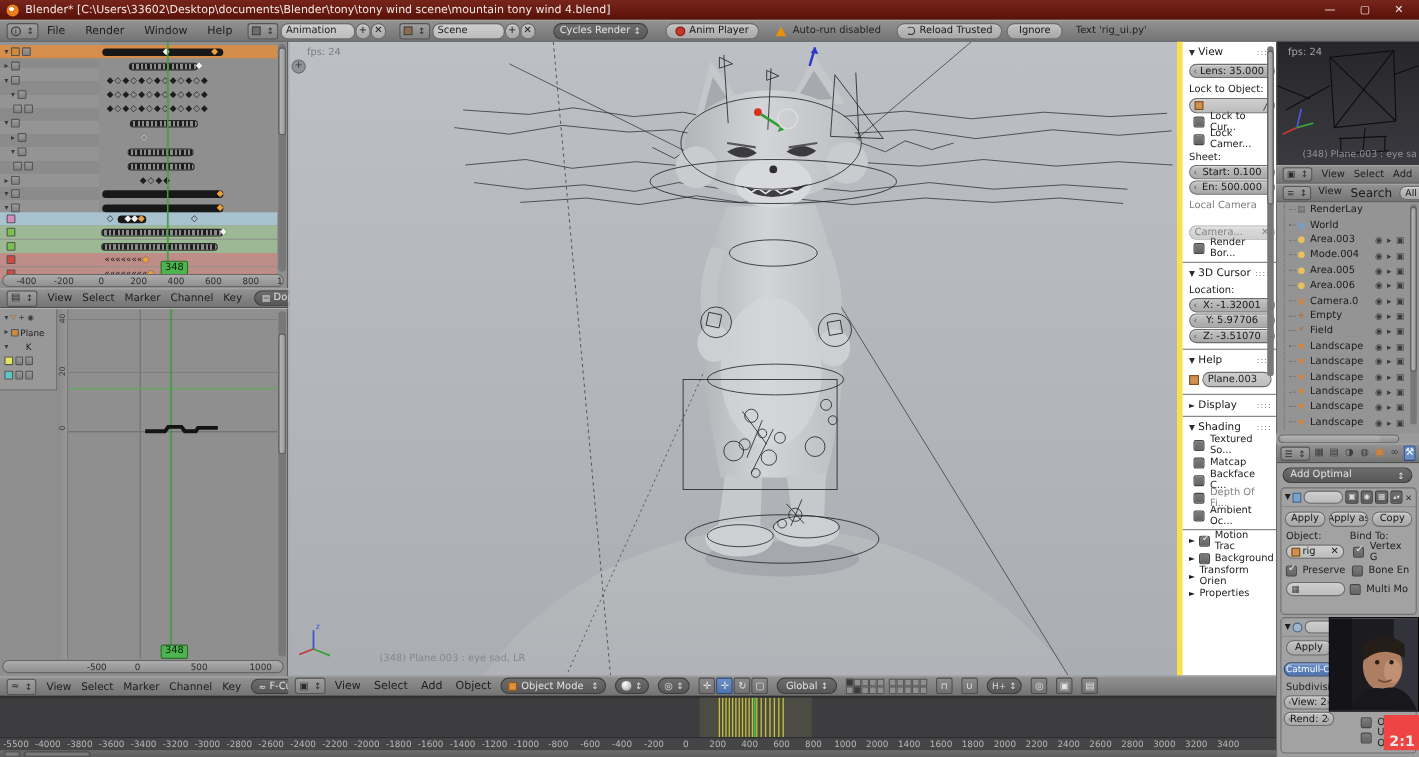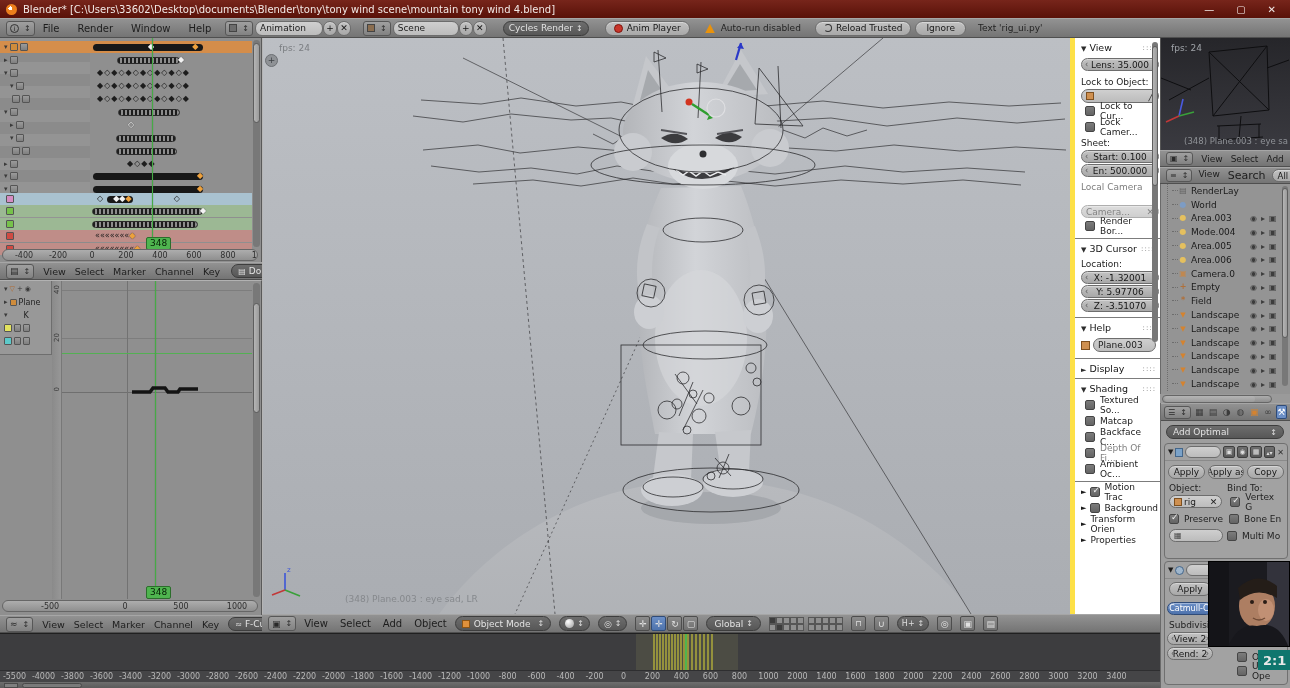--- a/index.html
+++ b/index.html
@@ -365,21 +365,21 @@
   <div class="abs" style="left:52px;top:0;width:10px;height:318px;background:linear-gradient(90deg,#8a8a8a,#979797);border-right:1px solid #787878">
     <span>
       
     <span style="position: absolute; left: 1px; font-size: 7px; color: rgb(58, 58, 58); writing-mode: vertical-rl; transform: rotate(180deg); top: 4px;">40</span><span style="position: absolute; left: 1px; font-size: 7px; color: rgb(58, 58, 58); writing-mode: vertical-rl; transform: rotate(180deg); top: 52px;">20</span><span style="position: absolute; left: 1px; font-size: 7px; color: rgb(58, 58, 58); writing-mode: vertical-rl; transform: rotate(180deg); top: 106px;">0</span></span>
   </div>
 
   <span class="abs fbadge" style="left:146px;top:305px">348</span>
   <div class="abs rulerbar" style="left:2px;top:319px;width:256px;height:12px">
     <span style="display:flex;margin-left:38px">
 
-    <span style="width:56px;text-align:left;flex:none">-500</span>
+    <span style="width:56px;text-align:right;flex:none">-500</span>
         <span style="width:56px;text-align:center;flex:none">0</span>
         <span style="width:56px;text-align:center;flex:none">500</span>
         <span style="width:56px;text-align:center;flex:none">1000</span>
       </span>
   </div>
   <div class="abs scroll-v" style="left:253px;top:2px;width:7px;height:314px">
       <div class="thumb" style="height:110px;margin-top:20px"></div>
     </div>
 </div>
 
@@ -1083,15 +1083,15 @@
     <rect x="0" width="20" height="86" fill="#141418"></rect>
     <ellipse cx="48" cy="44" rx="18" ry="22" fill="#ad7e62"></ellipse>
     <path d="M29,26 Q48,8 68,24 L68,36 Q48,24 31,38 Z" fill="#241d18"></path>
     <ellipse cx="57" cy="48" rx="8" ry="11" fill="#c69579" opacity=".8"></ellipse>
     <circle cx="43" cy="40" r="2" fill="#2a1d16"></circle>
       <circle cx="56" cy="40" r="2" fill="#2a1d16"></circle>
     <path d="M44,56 q6,4 12,0" stroke="#6e4a36" stroke-width="1.5" fill="none"></path>
     <path d="M18,86 Q30,60 48,64 Q70,58 80,86 Z" fill="#17171c"></path>
   </svg>
 </div>
-<div class="abs" style="left:1258px;top:650px;width:32px;height:20px;background:#0f766e;display:flex;align-items:center;padding-left:5px">
+<div class="abs" style="left:1258px;top:650px;width:32px;height:32px;background:#ef4444;display:flex;align-items:flex-end;padding-left:5px">
   <span class="wtext" style="font-size:13px;font-weight:bold">2:1</span>
 </div>
 
 </body></html>

